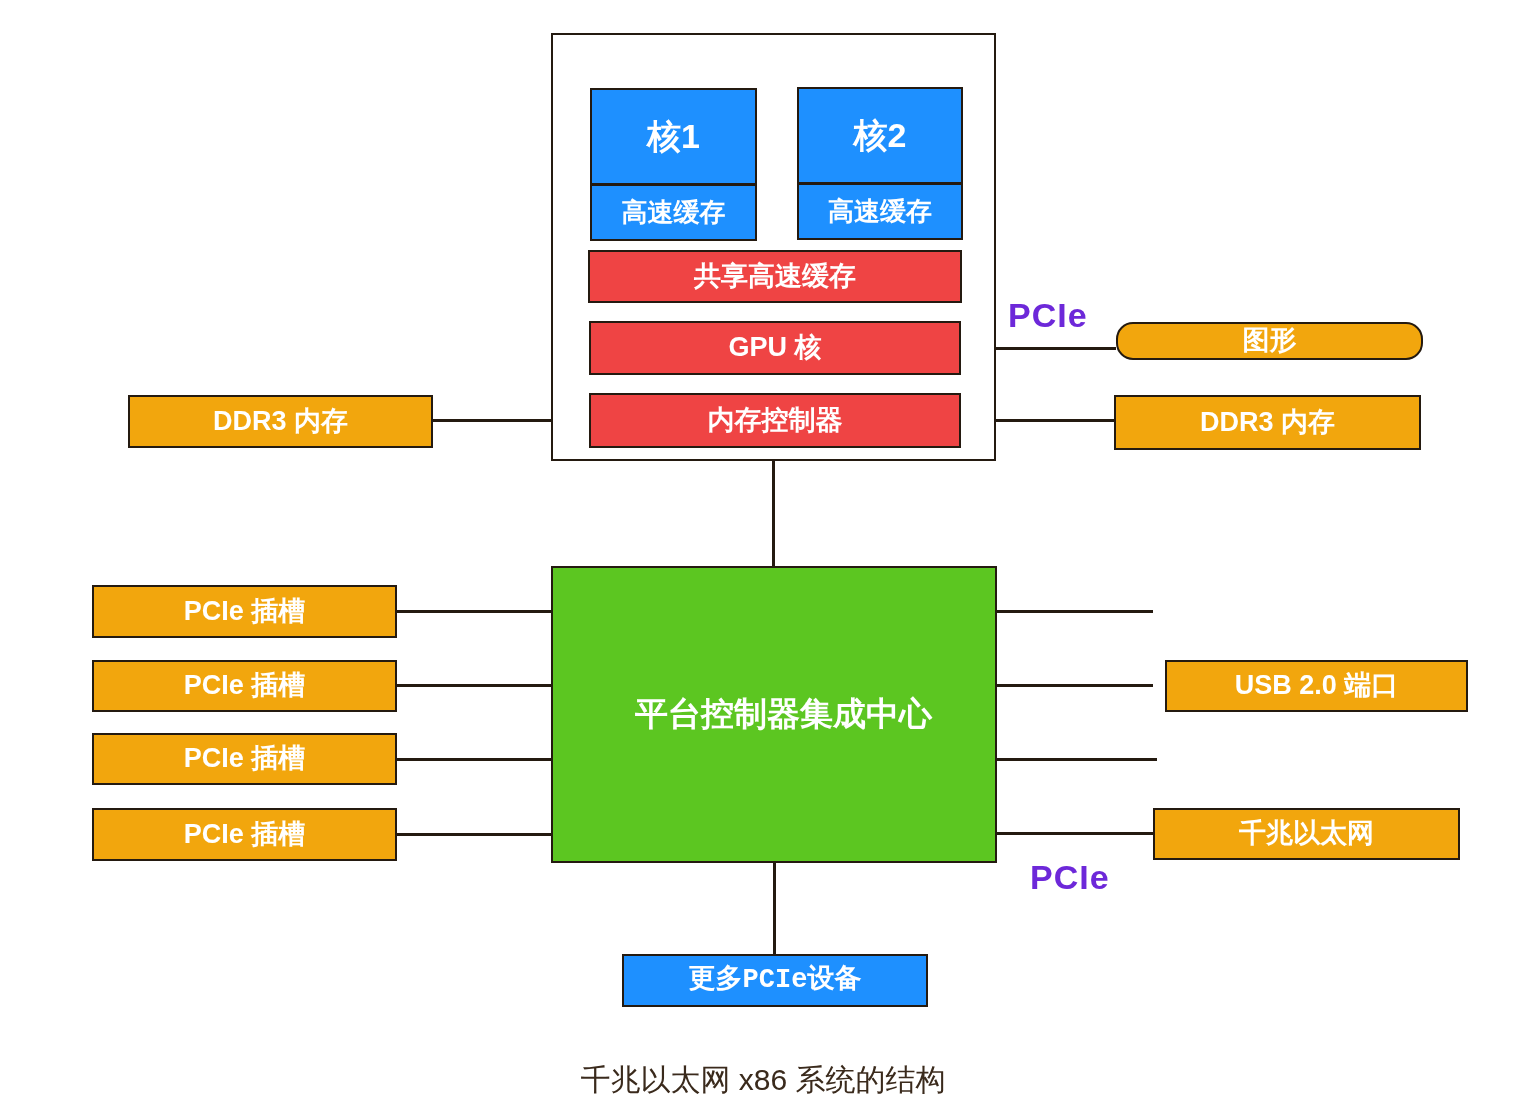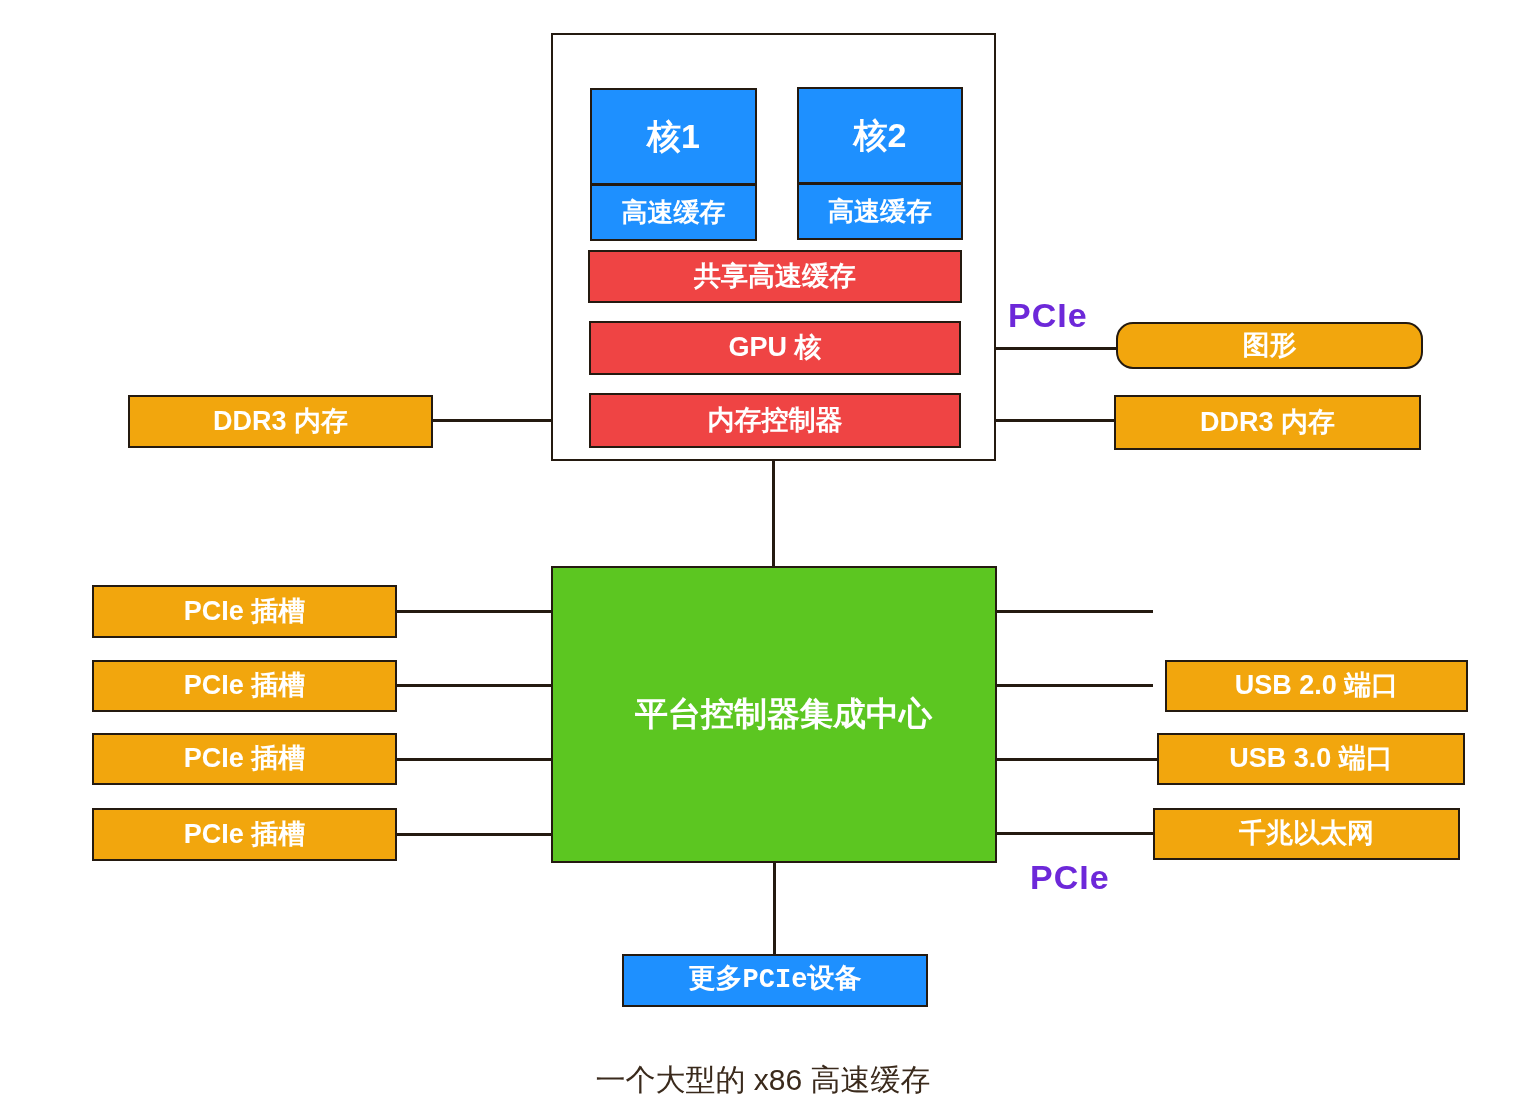--- a/index.html
+++ b/index.html
@@ -71,36 +71,35 @@
   </div>
 
   <div class="box pink label-md" style="left:588px; top:250px; width:374px; height:53px;">共享高速缓存</div>
 
   <div class="box pink label-md" style="left:589px; top:321px; width:372px; height:54px;">GPU 核</div>
 
   <div class="box pink label-md" style="left:589px; top:393px; width:372px; height:55px;">内存控制器</div>
 
   <div class="box orange label-md" style="left:128px; top:395px; width:305px; height:53px;">DDR3 内存</div>
 
-  <div class="box orange label-md" style="left:1116px; top:322px; width:307px; height:47px;border-radius:17px;">图形</div>
+  <div class="box orange label-md" style="left:1116px; top:322px; width:307px; height:38px;border-radius:17px;">图形</div>
 
   <div class="box orange label-md" style="left:1114px; top:395px; width:307px; height:55px;">DDR3 内存</div>
 
   <div class="pcie-label" style="left:1008px; top:296px;">PCIe</div>
 
   <div class="box green label-lg" style="left:551px; top:566px; width:446px; height:297px;">平台控制器集成中心</div>
 
   <div class="box orange label-md" style="left:92px; top:585px; width:305px; height:53px;">PCIe 插槽</div>
   <div class="box orange label-md" style="left:92px; top:660px; width:305px; height:52px;">PCIe 插槽</div>
   <div class="box orange label-md" style="left:92px; top:733px; width:305px; height:52px;">PCIe 插槽</div>
   <div class="box orange label-md" style="left:92px; top:808px; width:305px; height:53px;">PCIe 插槽</div>
 
   <div class="box orange label-md" style="left:1153px; top:660px; width:303px; height:52px;margin-left:12px;">USB 2.0 端口</div>
-  <div class="box orange label-md" style="left:1157px; top:733px; width:308px; height:52px;">USB 3.0 端口</div>
   <div class="box orange label-md" style="left:1153px; top:808px; width:307px; height:52px;">千兆以太网</div>
 
   <div class="pcie-label" style="left:1030px; top:858px;">PCIe</div>
 
   <div class="box blue label-md" style="left:622px; top:954px; width:306px; height:53px;font-family:Liberation Mono, monospace;">更多PCIe设备</div>
 
-  <div id="caption">一个大型的 x86 高速缓存</div>
+  <div id="caption">千兆以太网 x86 系统的结构</div>
 
 </div>
 
 </body></html>

